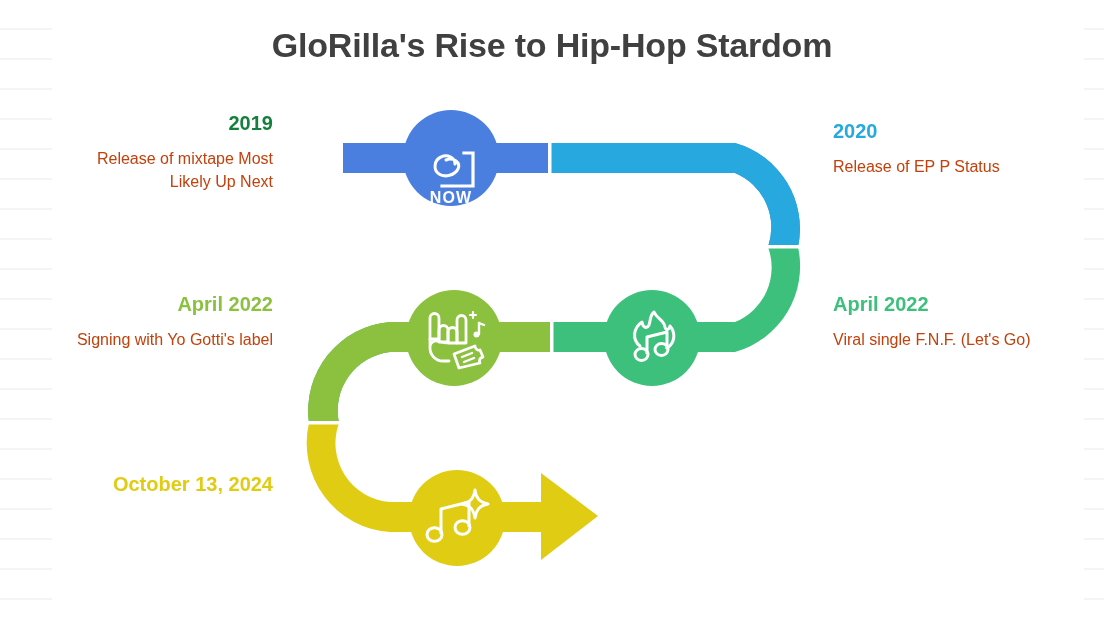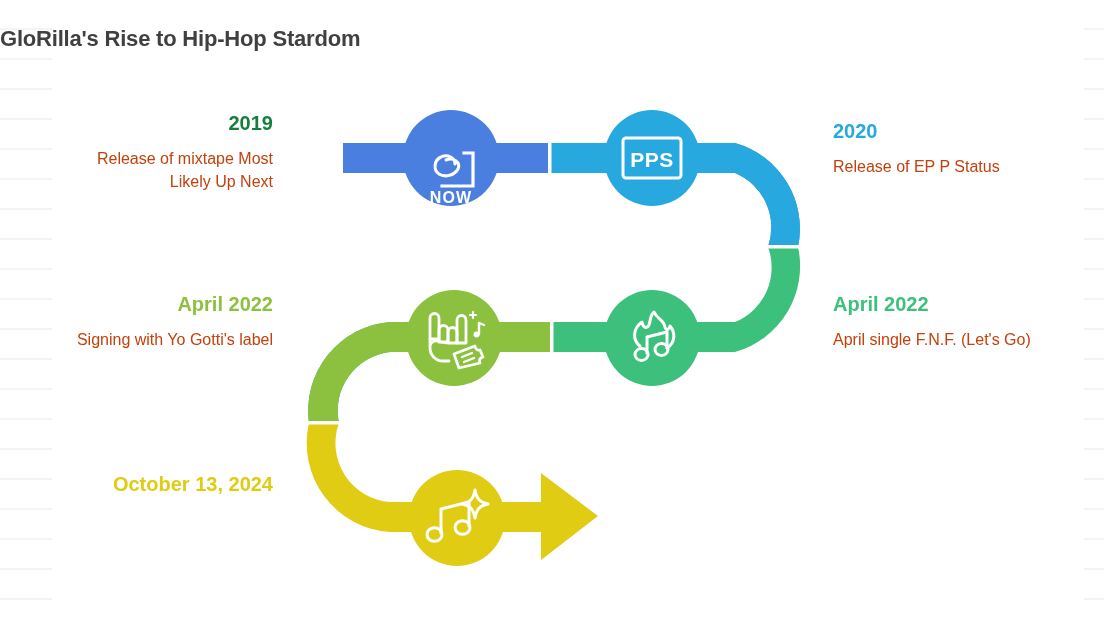--- a/index.html
+++ b/index.html
@@ -44,22 +44,22 @@
     position: absolute;
     inset: 0;
     z-index: 1;
   }
 
   .page-title {
     position: absolute;
     top: 26px;
     left: 0;
     width: 1104px;
-    text-align: left;
-    font-size: 22px;
+    text-align: center;
+    font-size: 34px;
     font-weight: bold;
     color: #404040;
     letter-spacing: -0.2px;
     z-index: 4;
   }
 
   
   .ribbon-svg {
     position: absolute;
     top: 0;
@@ -136,26 +136,20 @@
   </svg>
 
   <div class="node" style="left:403px; top:110px; width:96px; height:96px; background:#4a7fe0;align-items:flex-end;">
     <svg width="62" height="60" viewBox="0 0 62 60">
       <path d="M44 7 L53 7 L53 40 L22 40" fill="none" stroke="#ffffff" stroke-width="3.2" stroke-linecap="square"></path>
       <path d="M35 18 C35 11 27 8 21 11 C14 14 13 24 19 28 C25 32 35 29 38 23 C41 16 33 11 26 14" fill="none" stroke="#ffffff" stroke-width="3" stroke-linecap="round"></path>
       <text x="31" y="57" text-anchor="middle" fill="#ffffff" font-family="'Liberation Sans', sans-serif" font-size="16" font-weight="bold" letter-spacing="1.2">NOW</text>
     </svg>
   </div>
 
-  <div class="node" style="left:604px; top:110px; width:96px; height:96px; background:#27a9e0;">
-    <svg width="62" height="44" viewBox="0 0 62 44">
-      <rect x="2" y="2" width="58" height="40" rx="3" ry="3" fill="none" stroke="#ffffff" stroke-width="3"></rect>
-      <text x="31" y="31" text-anchor="middle" fill="#ffffff" font-family="'Liberation Sans', sans-serif" font-size="21" font-weight="bold" letter-spacing="0.5">PPS</text>
-    </svg>
-  </div>
 
   <div class="node" style="left:604px; top:290px; width:96px; height:96px; background:#3dc07c;">
     <svg width="64" height="64" viewBox="0 0 64 64">
       <path d="M20 40 C12 34 13 22 22 16 C23 22 27 23 29 19 C31 13 30 9 34 6 C37 13 44 14 45 21 C46 25 49 24 50 20 C56 27 55 37 47 42" fill="none" stroke="#ffffff" stroke-width="3" stroke-linejoin="round" stroke-linecap="round"></path>
       <path d="M27 48 L27 31 L47 26 L47 43" fill="none" stroke="#ffffff" stroke-width="3" stroke-linejoin="round"></path>
       <ellipse cx="21.5" cy="48.5" rx="6.5" ry="6" fill="none" stroke="#ffffff" stroke-width="3"></ellipse>
       <ellipse cx="41.5" cy="43.5" rx="6.5" ry="6" fill="none" stroke="#ffffff" stroke-width="3"></ellipse>
     </svg>
   </div>
 
@@ -196,21 +190,21 @@
     <div class="entry-desc">Release of mixtape Most Likely Up Next</div>
   </div>
 
   <div class="entry to-right" style="left:833px; top:120px; width:215px;">
     <div class="entry-date" style="color:#27a9e0;">2020</div>
     <div class="entry-desc">Release of EP P Status</div>
   </div>
 
   <div class="entry to-right" style="left:833px; top:293px; width:202px;">
     <div class="entry-date" style="color:#3dc07c;">April 2022</div>
-    <div class="entry-desc">April single F.N.F. (Let's Go)</div>
+    <div class="entry-desc">Viral single F.N.F. (Let's Go)</div>
   </div>
 
   <div class="entry to-left" style="left:63px; top:293px;">
     <div class="entry-date" style="color:#8cc03f;">April 2022</div>
     <div class="entry-desc">Signing with Yo Gotti's label</div>
   </div>
 
   <div class="entry to-left" style="left:63px; top:473px;">
     <div class="entry-date" style="color:#e0cc12;">October 13, 2024</div>
   </div>

